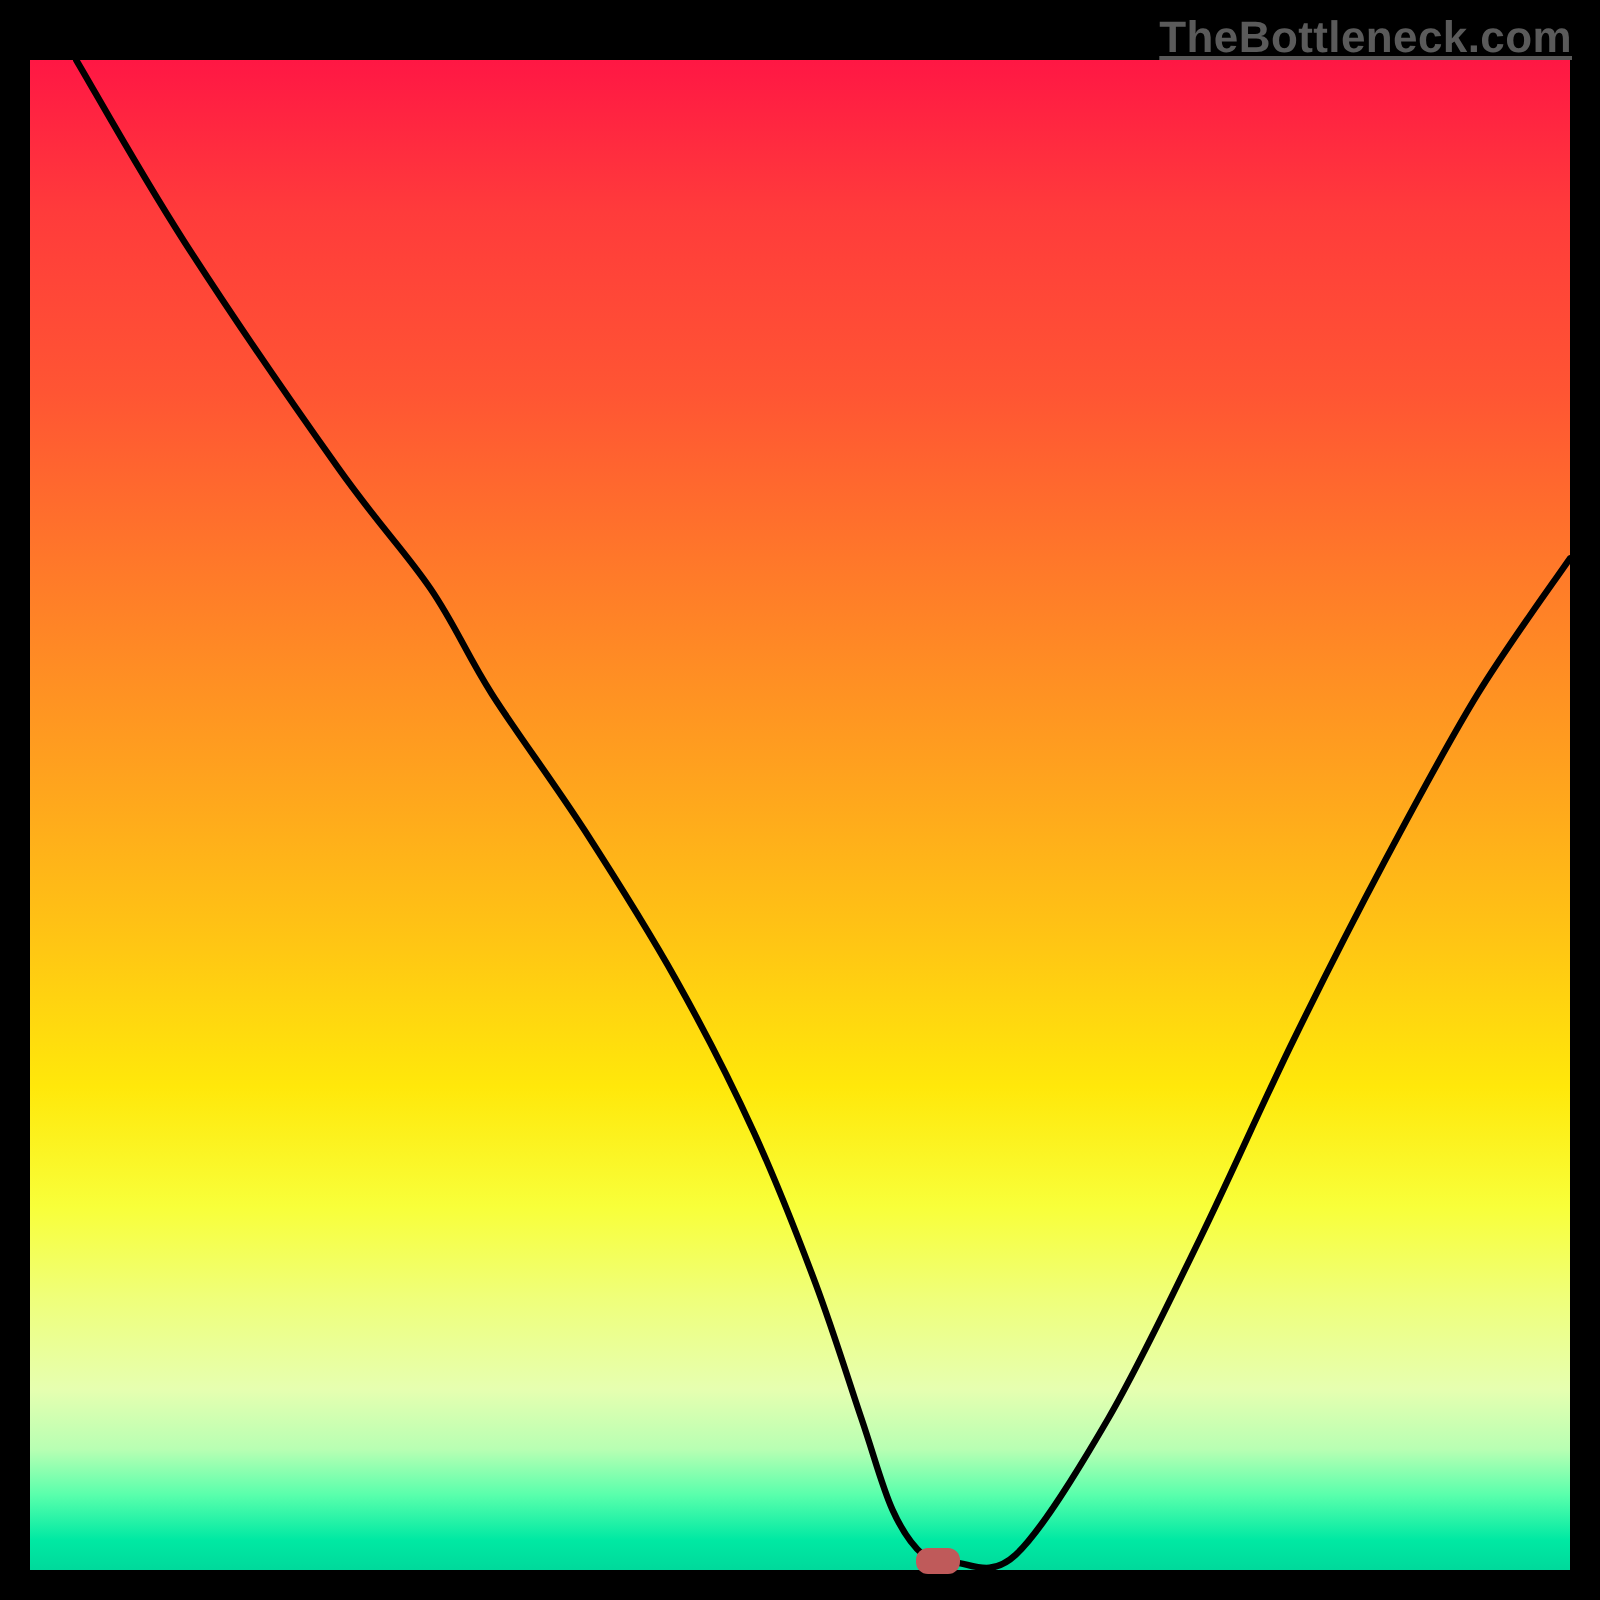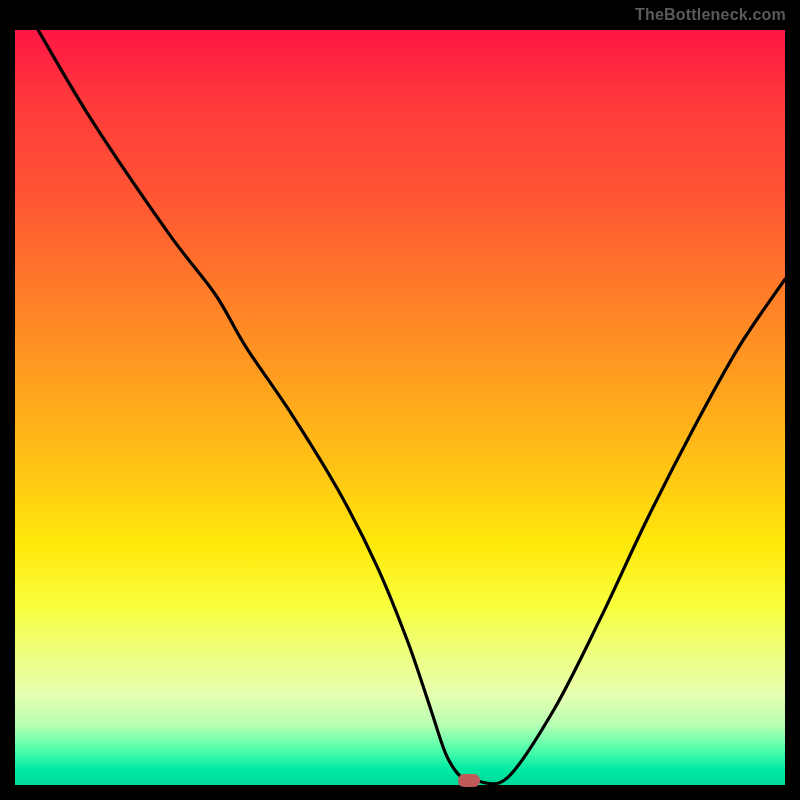--- a/index.html
+++ b/index.html
@@ -8,25 +8,26 @@
     position: relative;
     width: 800px;
     height: 800px;
     background: #000;
   }
   .watermark {
     position: absolute;
     top: 6px;
     right: 14px;
     font-family: Arial, Helvetica, sans-serif;
-    font-size: 16px;
+    font-size: 22px;
     font-weight: 600;
     color: #5a5a5a;
     letter-spacing: 0.2px;
     user-select: none;
+    text-decoration: underline;
   }
   .plot {
     position: absolute;
     left: 15px;
     top: 30px;
     width: 770px;
     height: 755px;
     background: linear-gradient(
       to bottom,
       #ff1744 0%,

